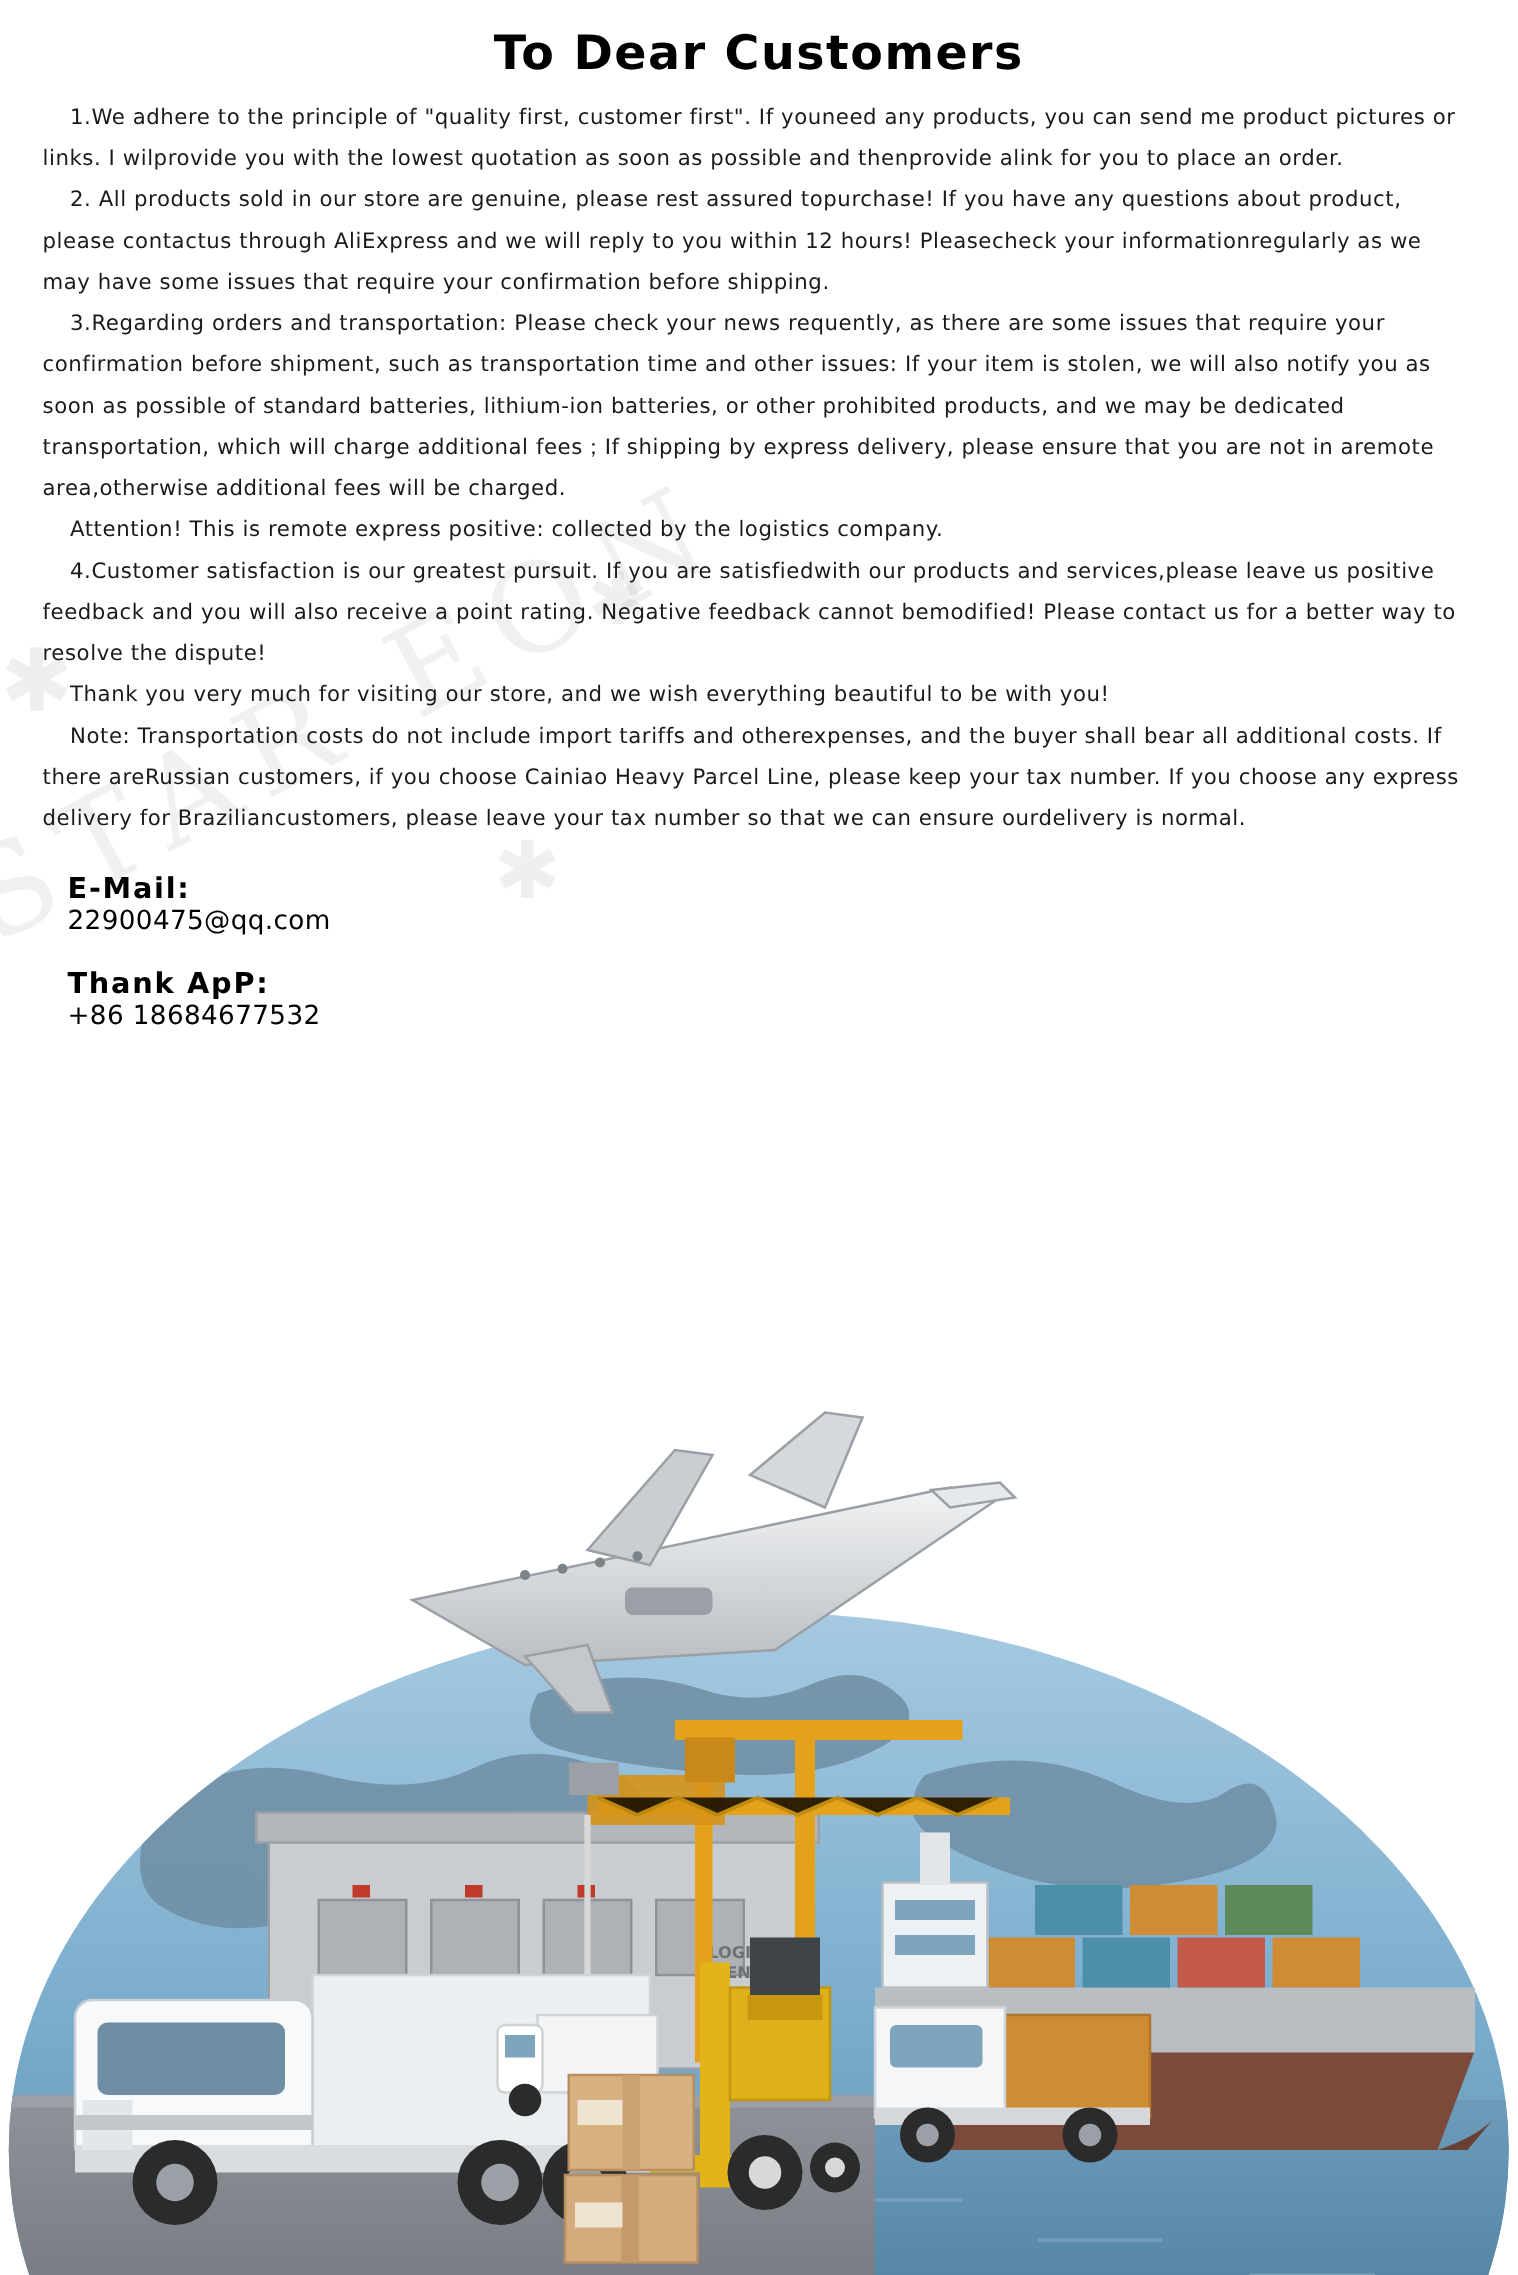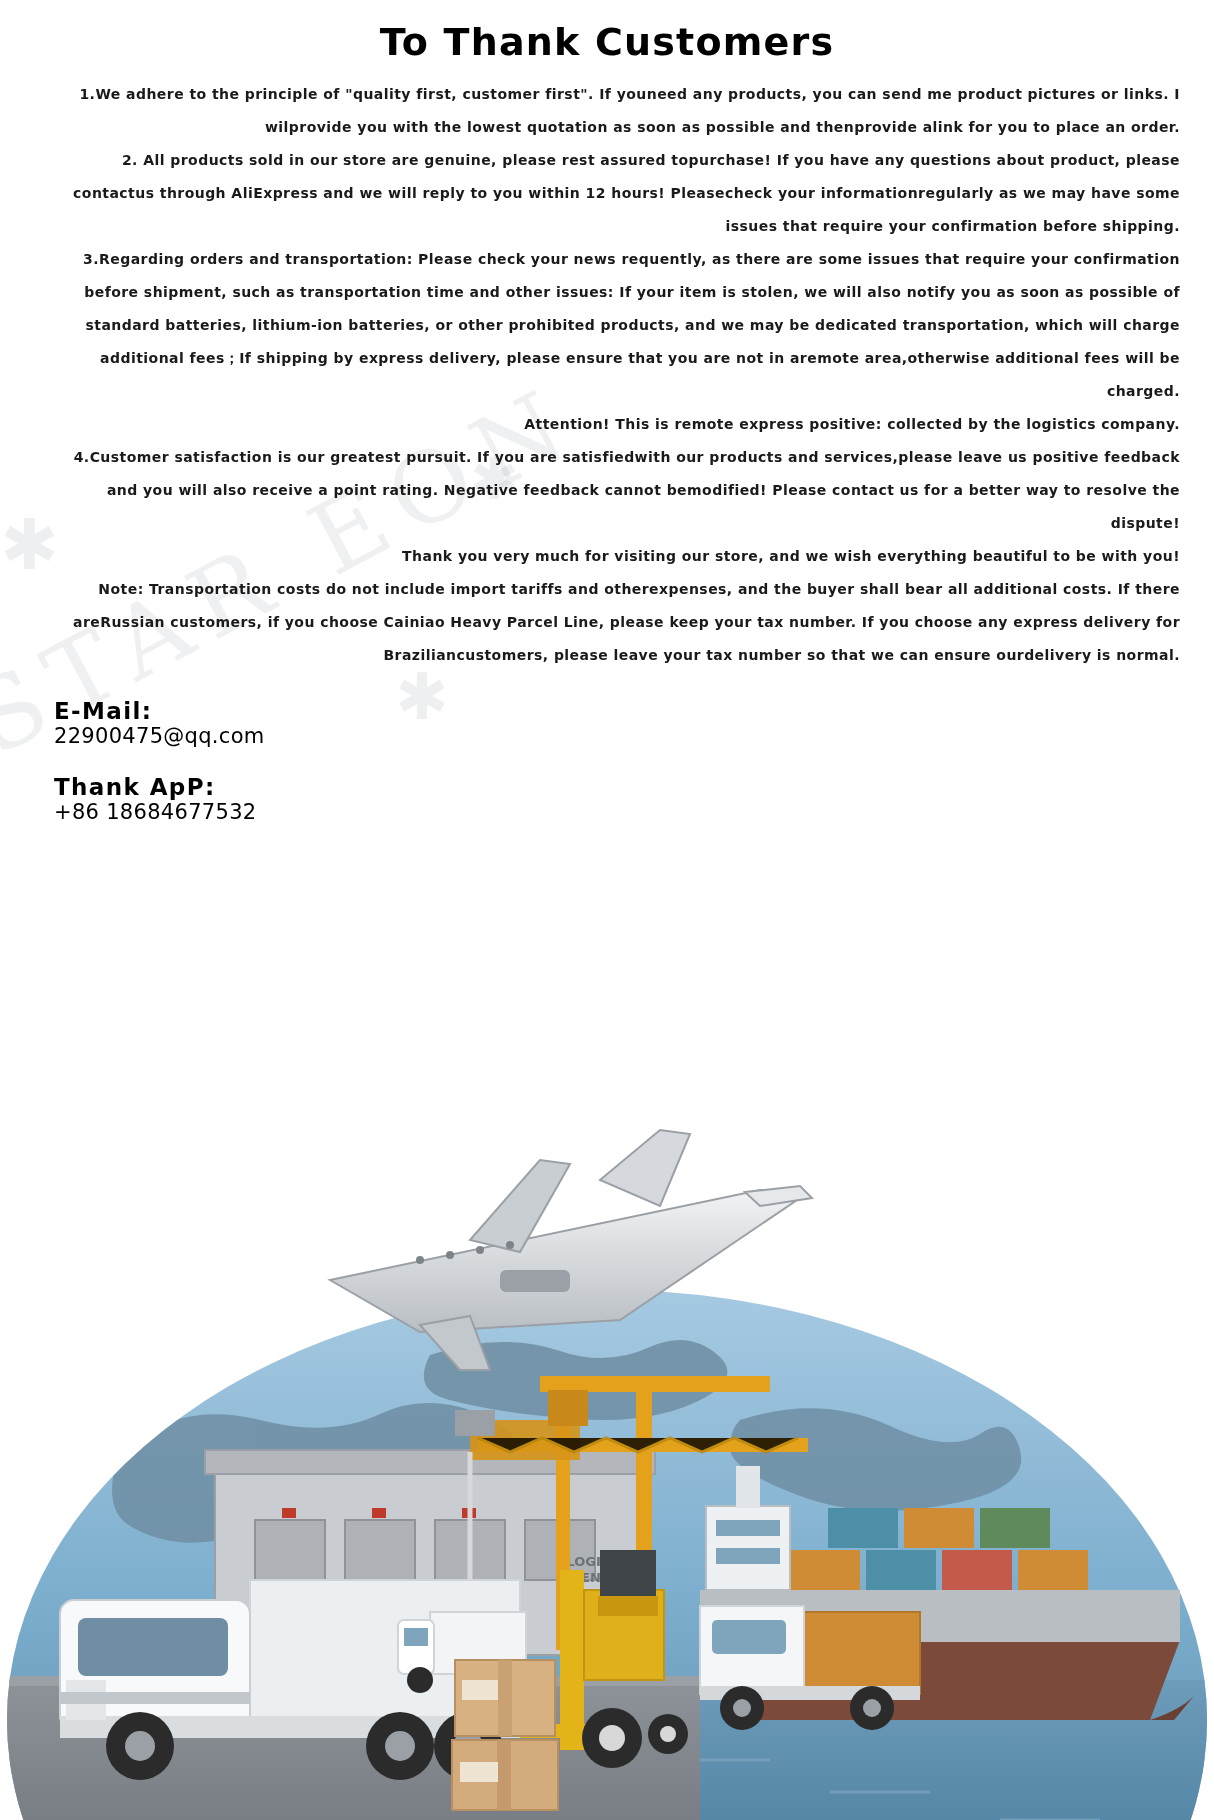--- a/index.html
+++ b/index.html
@@ -62,26 +62,25 @@
     letter-spacing: 1.2px;
     padding-top: 20px;
     margin: 0 0 14px 0;
     color: #000000;
   }
   
   .body-text {
     position: relative;
     z-index: 4;
     padding: 0 34px 0 34px;
-    font-size: 14px;
+    font-size: 17px;
     line-height: 33px;
     letter-spacing: 0.45px;
     color: #1a1a1a;
-    text-align: right;
-    font-weight: bold;
+    text-align: left;
   }
   .para {
     margin: 0 0 0 0;
     text-indent: 22px;
   }
   
   .contacts {
     position: relative;
     z-index: 4;
     padding: 0 34px;
@@ -116,21 +115,21 @@
     height: 700px;
     z-index: 2;
   }
   .illustration svg { display: block; width: 100%; height: 100%; }
 </style>
 </head>
 <body>
 
 <div class="page">
 
-  <h1 class="title">To Thank Customers</h1>
+  <h1 class="title">To Dear Customers</h1>
 
   <div class="body-text">
     <p class="para">1.We adhere to the principle of "quality first, customer first". If youneed any products, you can send me product pictures or links. I wilprovide you with the lowest quotation as soon as possible and thenprovide alink for you to place an order.</p>
     <p class="para">2. All products sold in our store are genuine, please rest assured topurchase! If you have any questions about product, please contactus through AliExpress and we will reply to you within 12 hours! Pleasecheck your informationregularly as we may have some issues that require your confirmation before shipping.</p>
     <p class="para">3.Regarding orders and transportation: Please check your news requently, as there are some issues that require your confirmation before shipment, such as transportation time and other issues: If your item is stolen, we will also notify you as soon as possible of standard batteries, lithium-ion batteries, or other prohibited products, and we may be dedicated transportation, which will charge additional fees；If shipping by express delivery, please ensure that you are not in aremote area,otherwise additional fees will be charged.</p>
     <p class="para">Attention! This is remote express positive: collected by the logistics company.</p>
     <p class="para">4.Customer satisfaction is our greatest pursuit. If you are satisfiedwith our products and services,please leave us positive feedback and you will also receive a point rating. Negative feedback cannot bemodified! Please contact us for a better way to resolve the dispute!</p>
     <p class="para">Thank you very much for visiting our store, and we wish everything beautiful to be with you!</p>
     <p class="para">Note: Transportation costs do not include import tariffs and otherexpenses, and the buyer shall bear all additional costs. If there areRussian customers, if you choose Cainiao Heavy Parcel Line, please keep your tax number. If you choose any express delivery for Braziliancustomers, please leave your tax number so that we can ensure ourdelivery is normal.</p>
   </div>

